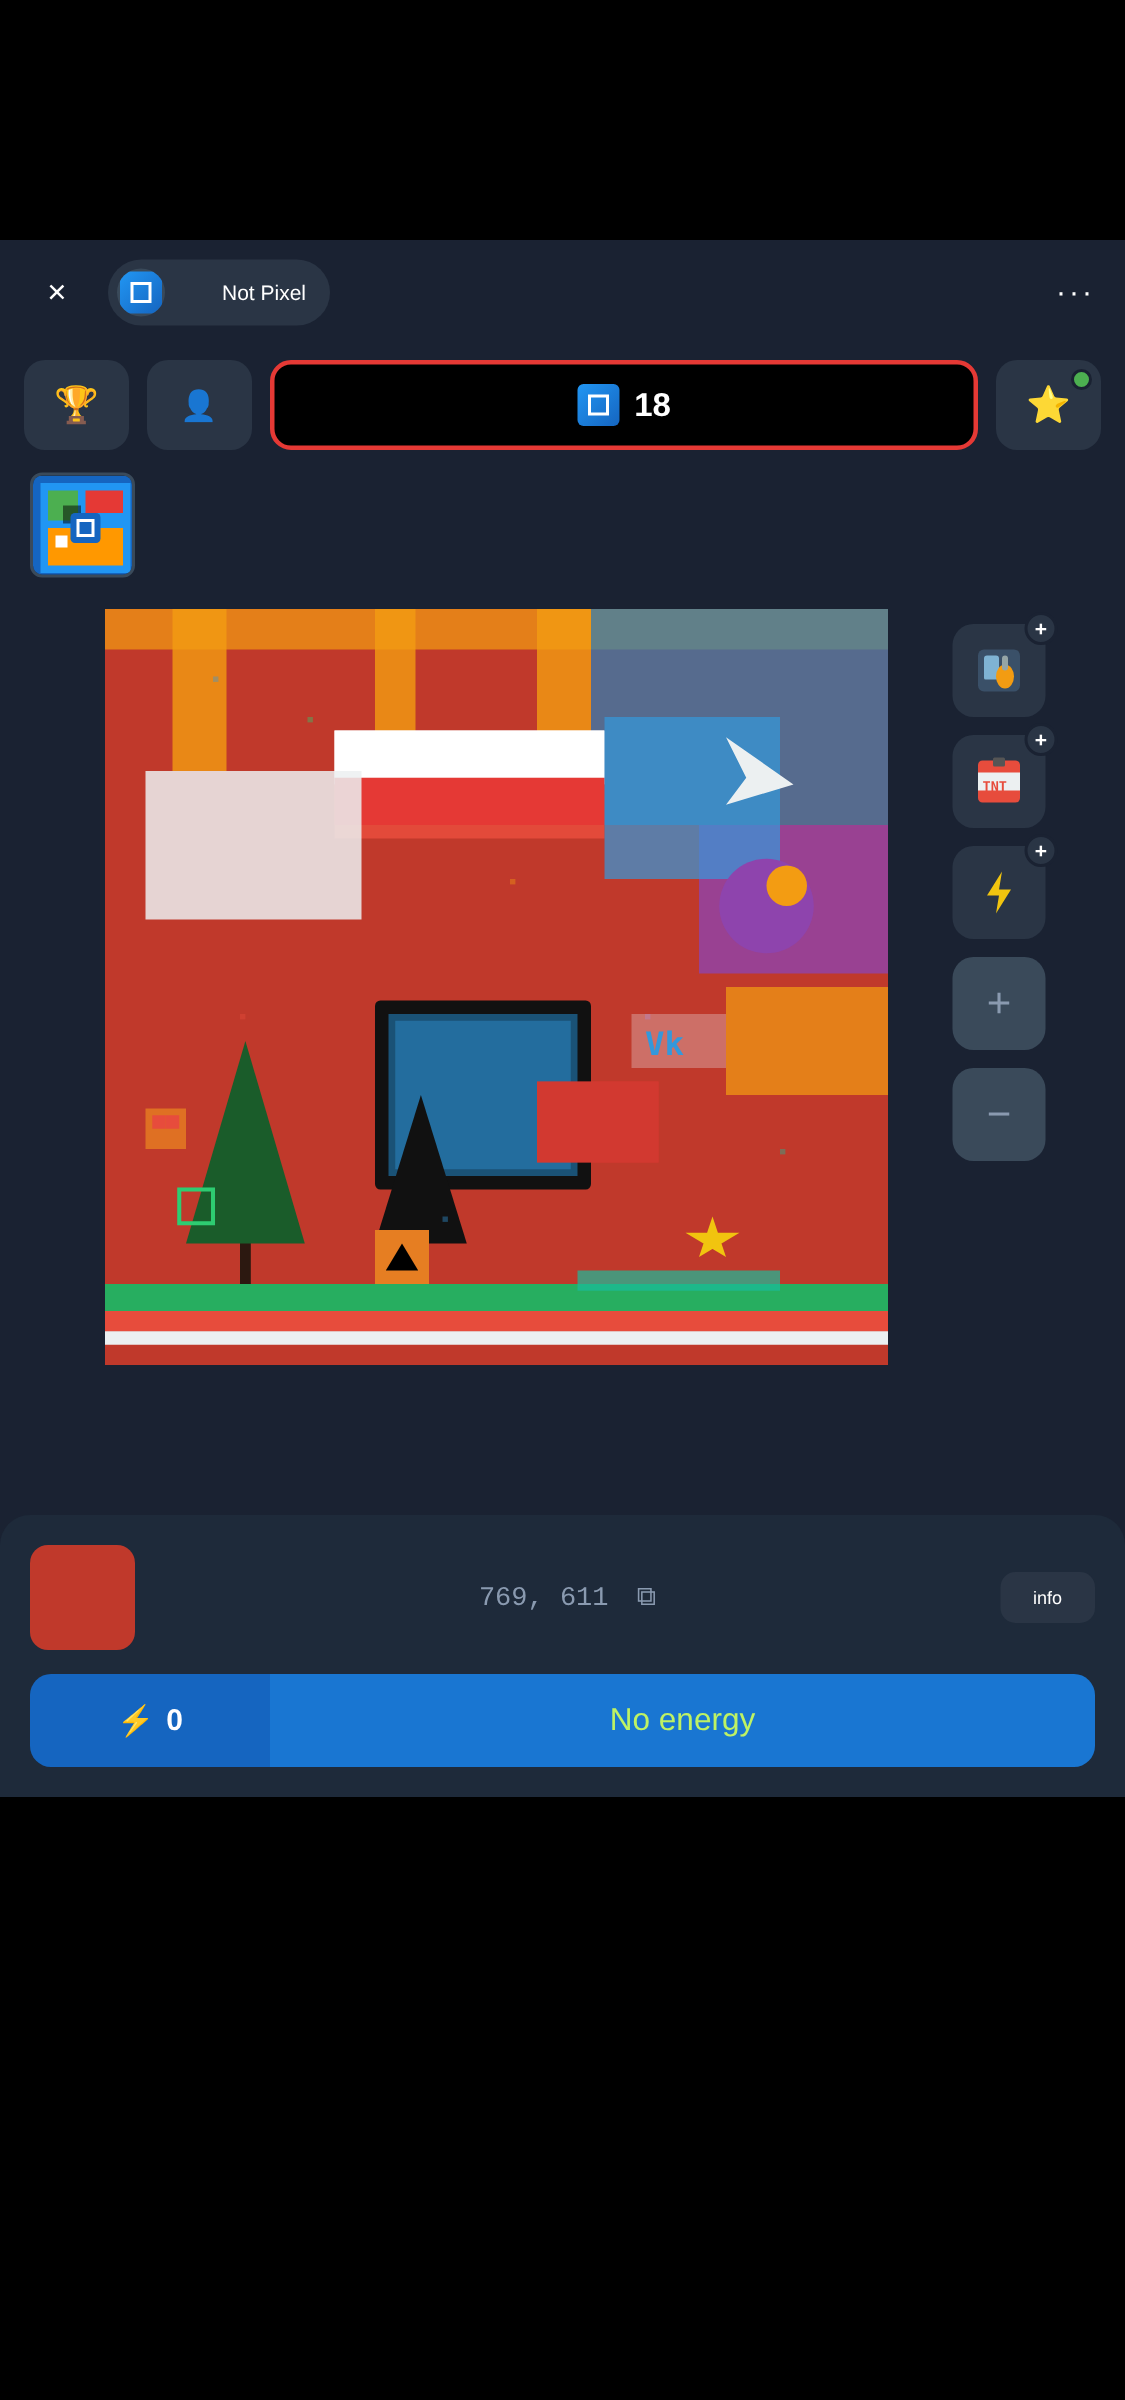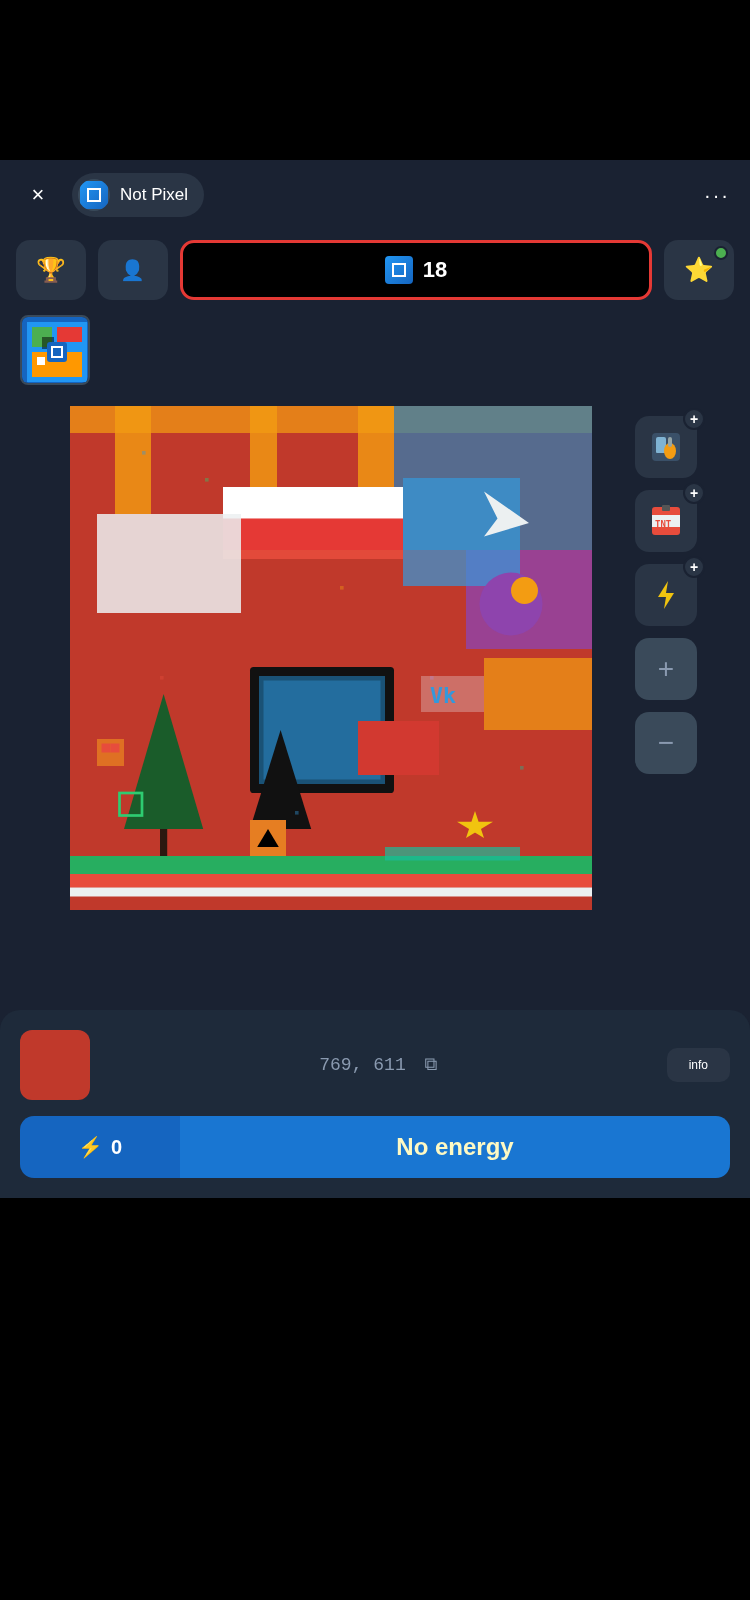--- a/index.html
+++ b/index.html
@@ -64,22 +64,23 @@
       border-radius: 50%;
       background: #3a4a5a;
       display: flex;
       align-items: center;
       justify-content: center;
       overflow: hidden;
     }
 
     .app-title-text {
       color: #fff;
-      font-size: 17px;
+      font-size: 14px;
       font-weight: 500;
+      margin-left: 28px;
     }
 
     .three-dots {
       margin-left: auto;
       color: #fff;
       font-size: 20px;
       letter-spacing: 2px;
       cursor: pointer;
     }
 
@@ -310,23 +311,23 @@
       font-size: 20px;
       font-weight: 600;
     }
 
     .energy-right {
       flex: 1;
       background: #1976d2;
       display: flex;
       align-items: center;
       justify-content: center;
-      color: #fef9c3;
-      font-size: 24px;
-      font-weight: 700;
+      color: #bef264;
+      font-size: 21px;
+      font-weight: 400;
     }
 
     
     .bottom-black-bar {
       width: 100%;
       background: #000;
       height: 180px;
     }
 
     

